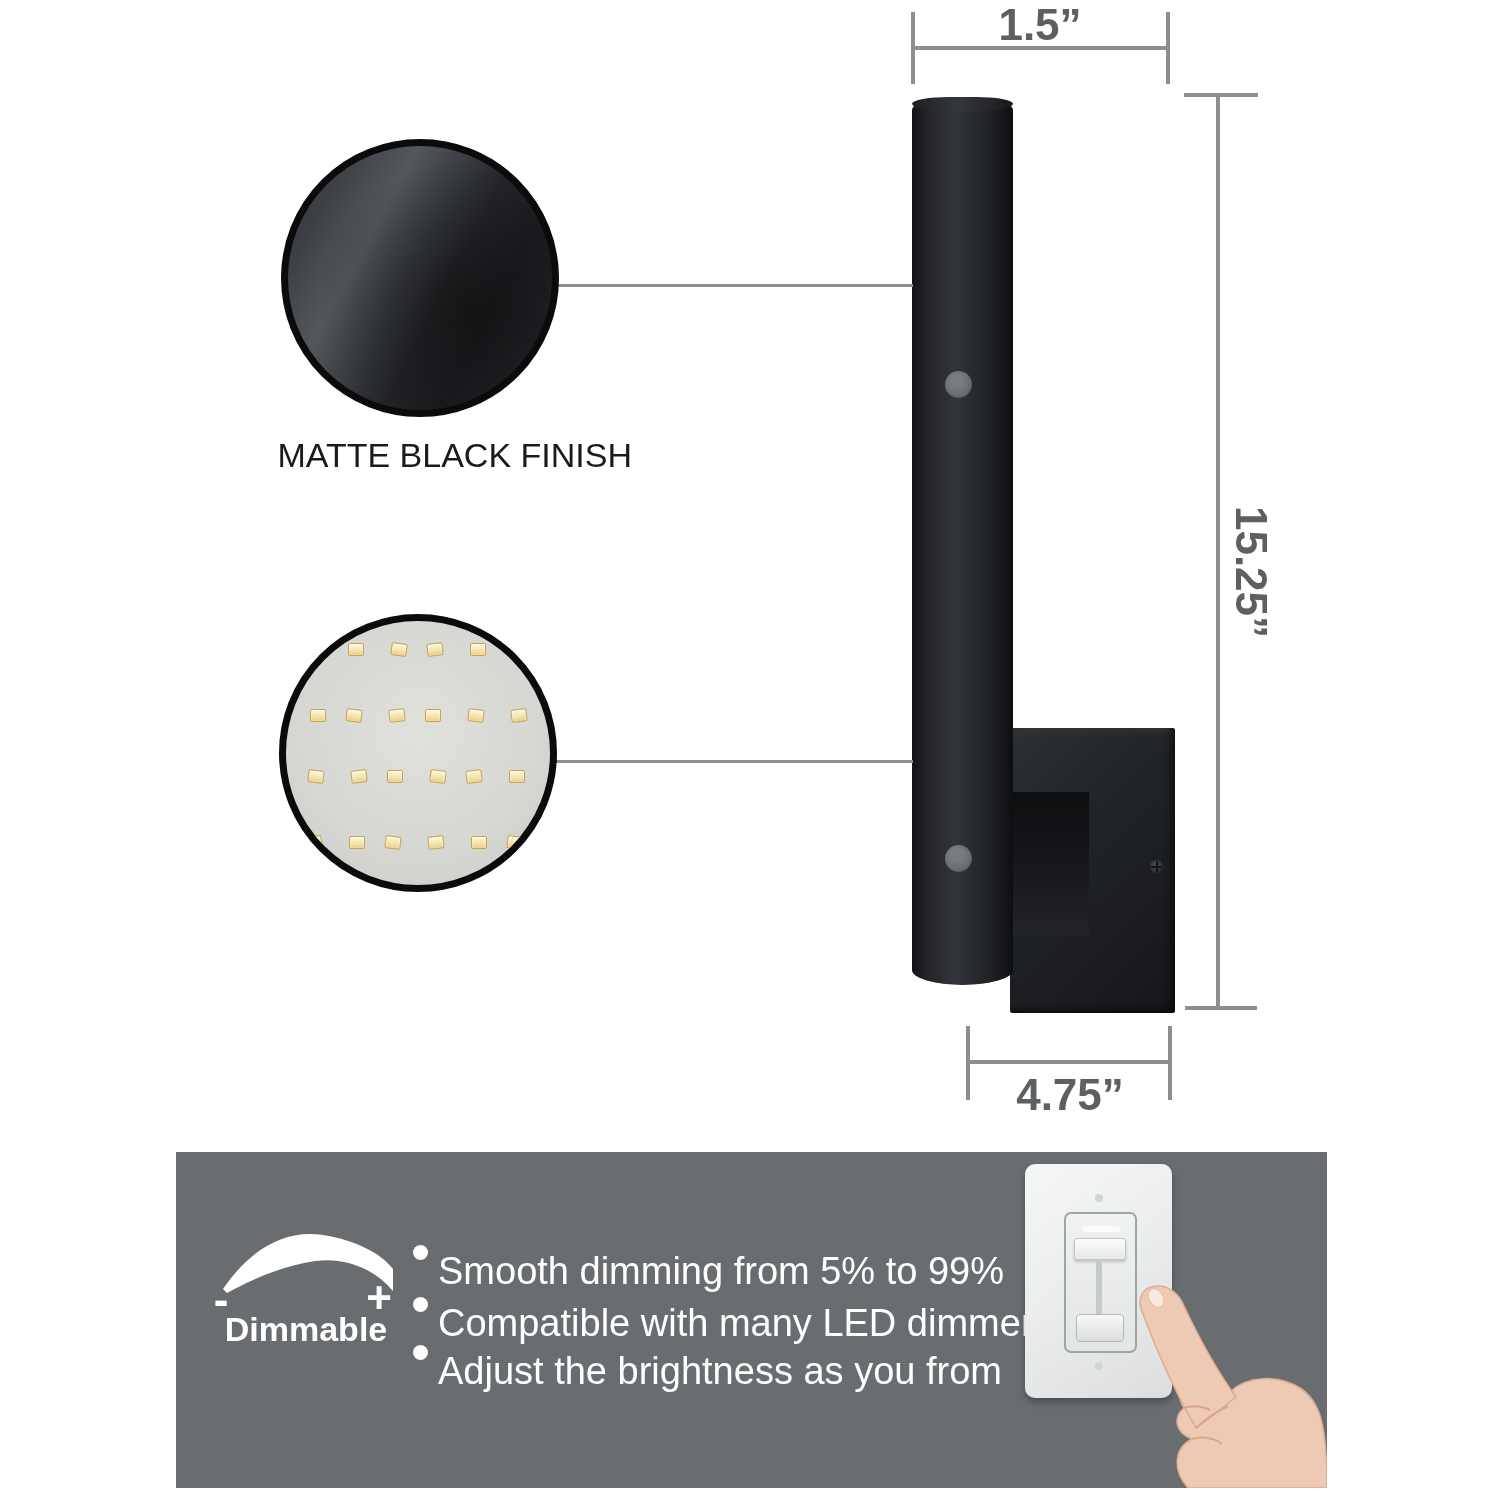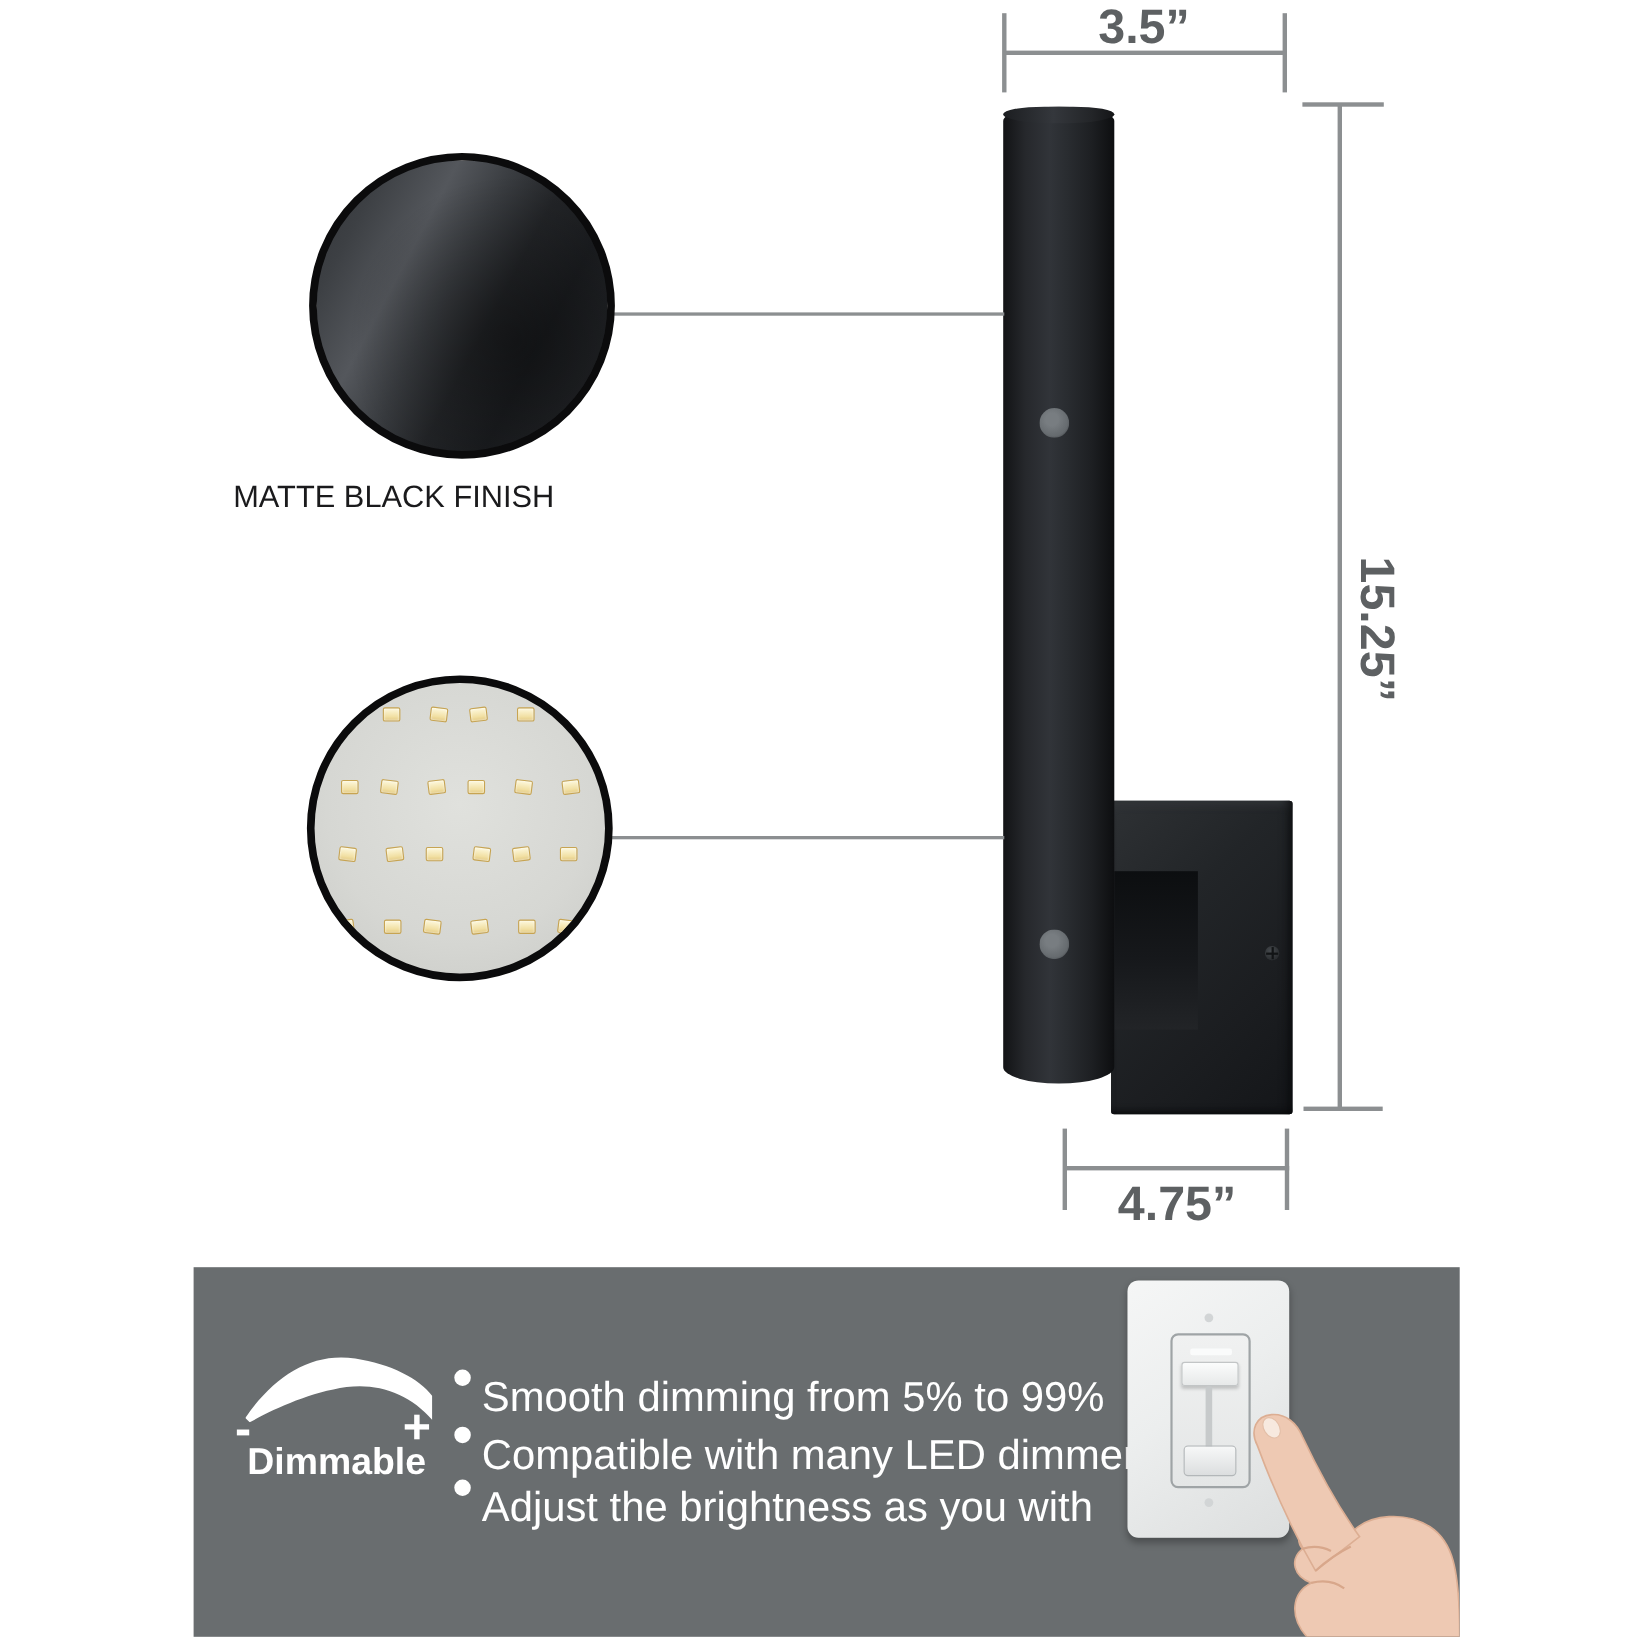--- a/index.html
+++ b/index.html
@@ -38,21 +38,21 @@
       border:7px solid #0b0b0c;overflow:hidden;}
   .circle-matte{left:281px;top:139px;
       background:linear-gradient(118deg,#303236 0%,#3d4044 16%,#54575c 32%,#3a3d41 45%,#232528 58%,#1b1d20 72%,#212326 86%,#18191c 100%);}
   .circle-matte::after{content:"";position:absolute;inset:0;border-radius:50%;
       background:radial-gradient(circle at 68% 62%,rgba(0,0,0,.38),rgba(0,0,0,0) 62%);}
   .circle-led{left:279px;top:614px;
       background:radial-gradient(circle at 50% 42%,#e0e1dd 0%,#d6d7d3 60%,#c9cac6 100%);}
   .led-chip{position:absolute;width:14px;height:11px;border-radius:2px;
       background:linear-gradient(180deg,#fdf8dc 0%,#f1dfa2 70%,#e2c87f 100%);
       border:1px solid #c7a452;box-shadow:inset 0 0 2px #ffffff;}
-  .callout-label{position:absolute;width:420px;text-align:left;color:#1a1a1c;font-size:28px;}
+  .callout-label{position:absolute;width:420px;text-align:right;color:#1a1a1c;font-size:34px;}
   .connector{position:absolute;height:3px;background:#8c8f91;}
 
   
   .banner{position:absolute;left:176px;top:1152px;width:1151px;height:336px;background:#696d6f;overflow:hidden;}
   .dim-minus,.dim-plus{position:absolute;width:34px;color:#ffffff;font-size:44px;font-weight:bold;text-align:center;line-height:1;}
   .dim-minus{left:28px;top:126px;} .dim-plus{left:186px;top:124px;}
   .dimmable-label{position:absolute;left:30px;top:158px;width:200px;text-align:center;
       color:#ffffff;font-size:34px;font-weight:bold;}
   .bullet-row{position:absolute;left:237px;color:#ffffff;font-size:38px;line-height:1;}
   .bullet-dot{position:absolute;left:0;top:9px;width:15px;height:15px;border-radius:50%;background:#ffffff;}
@@ -73,21 +73,21 @@
       background:linear-gradient(180deg,#f7f8f8,#dcdedf);}
   .plate-dot{position:absolute;left:70px;width:8px;height:8px;border-radius:50%;background:#d2d5d6;}
   .plate-dot.t{top:30px;} .plate-dot.b{top:198px;}
   .hand-svg{position:absolute;left:954px;top:88px;width:197px;height:248px;}
 </style>
 </head>
 <body>
 
 <div class="stage">
 
-  <div class="dimtext" style="left:940px;top:0px;width:200px;">3.5”</div>
+  <div class="dimtext" style="left:940px;top:0px;width:200px;">1.5”</div>
   <div class="dimline" style="left:911px;top:12px;width:4px;height:72px;"></div>
   <div class="dimline" style="left:1166px;top:12px;width:4px;height:72px;"></div>
   <div class="dimline" style="left:913px;top:46px;width:257px;height:4px;"></div>
 
   <div class="dimline" style="left:1184px;top:93px;width:74px;height:4px;"></div>
   <div class="dimline" style="left:1216px;top:95px;width:4px;height:913px;"></div>
   <div class="dimline" style="left:1185px;top:1006px;width:72px;height:4px;"></div>
   <div class="dimtext rot" style="left:1153px;top:549px;width:200px;height:46px;">15.25”</div>
 
   <div class="dimline" style="left:966px;top:1026px;width:4px;height:74px;"></div>
@@ -149,21 +149,21 @@
     <div class="bullet-row row-0">
       <span class="bullet-dot"></span>
       <span class="bullet-text">Smooth dimming from 5% to 99%</span>
     </div>
     <div class="bullet-row row-1">
       <span class="bullet-dot"></span>
       <span class="bullet-text">Compatible with many LED dimmers</span>
     </div>
     <div class="bullet-row row-2">
       <span class="bullet-dot"></span>
-      <span class="bullet-text">Adjust the brightness as you with</span>
+      <span class="bullet-text">Adjust the brightness as you from</span>
     </div>
 
     <div class="dimmer-plate">
       <span class="plate-dot t"></span>
       <span class="plate-dot b"></span>
       <div class="dimmer-bezel"></div>
       <div class="dimmer-topbar"></div>
       <div class="dimmer-handle"></div>
       <div class="dimmer-groove"></div>
       <div class="dimmer-rocker"></div>

